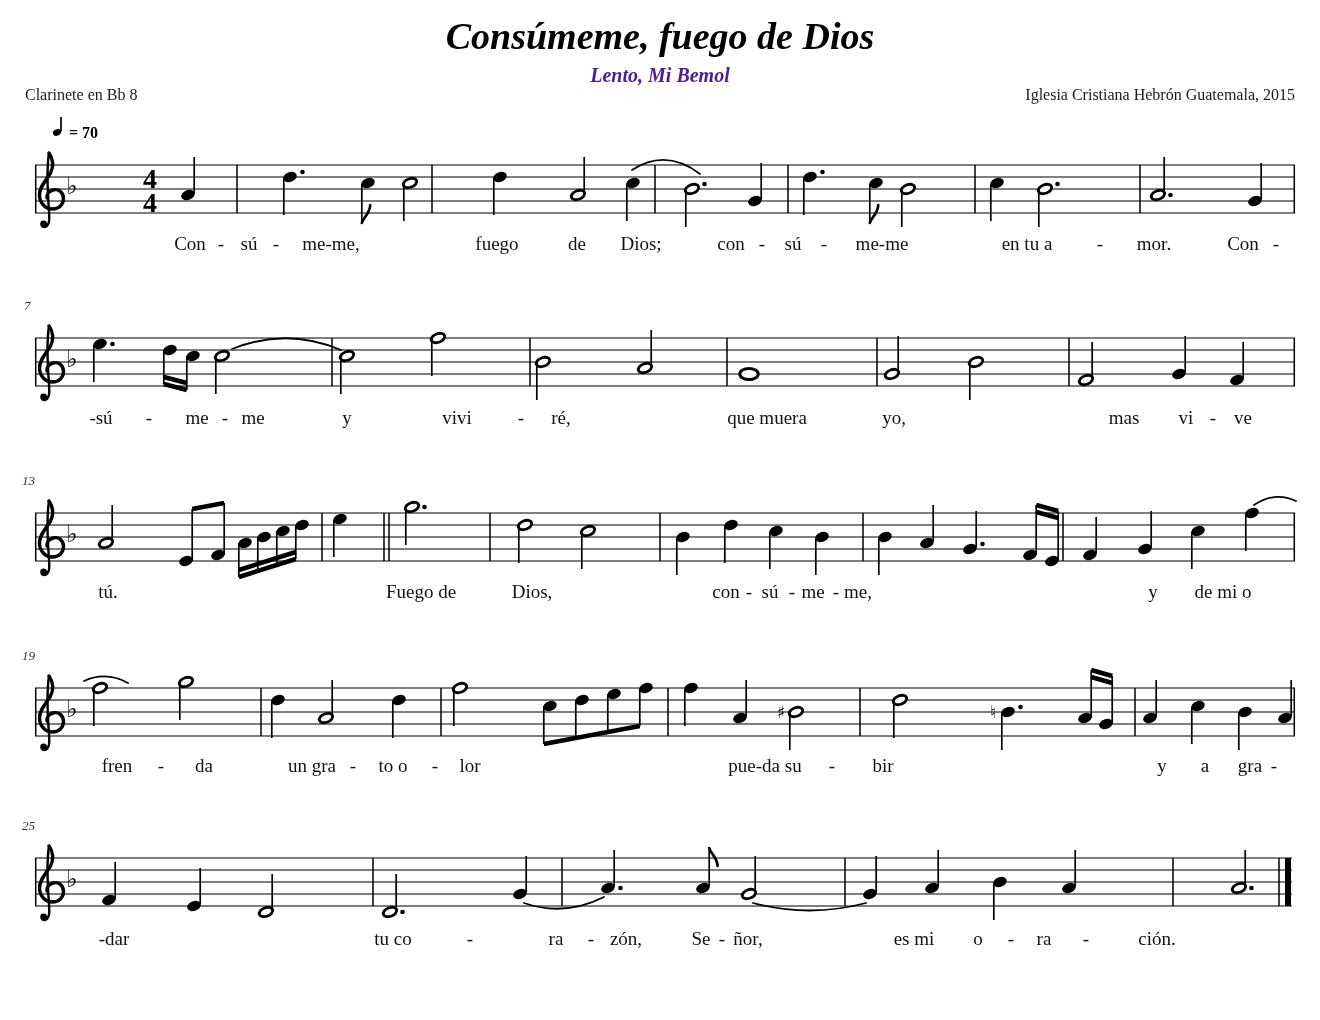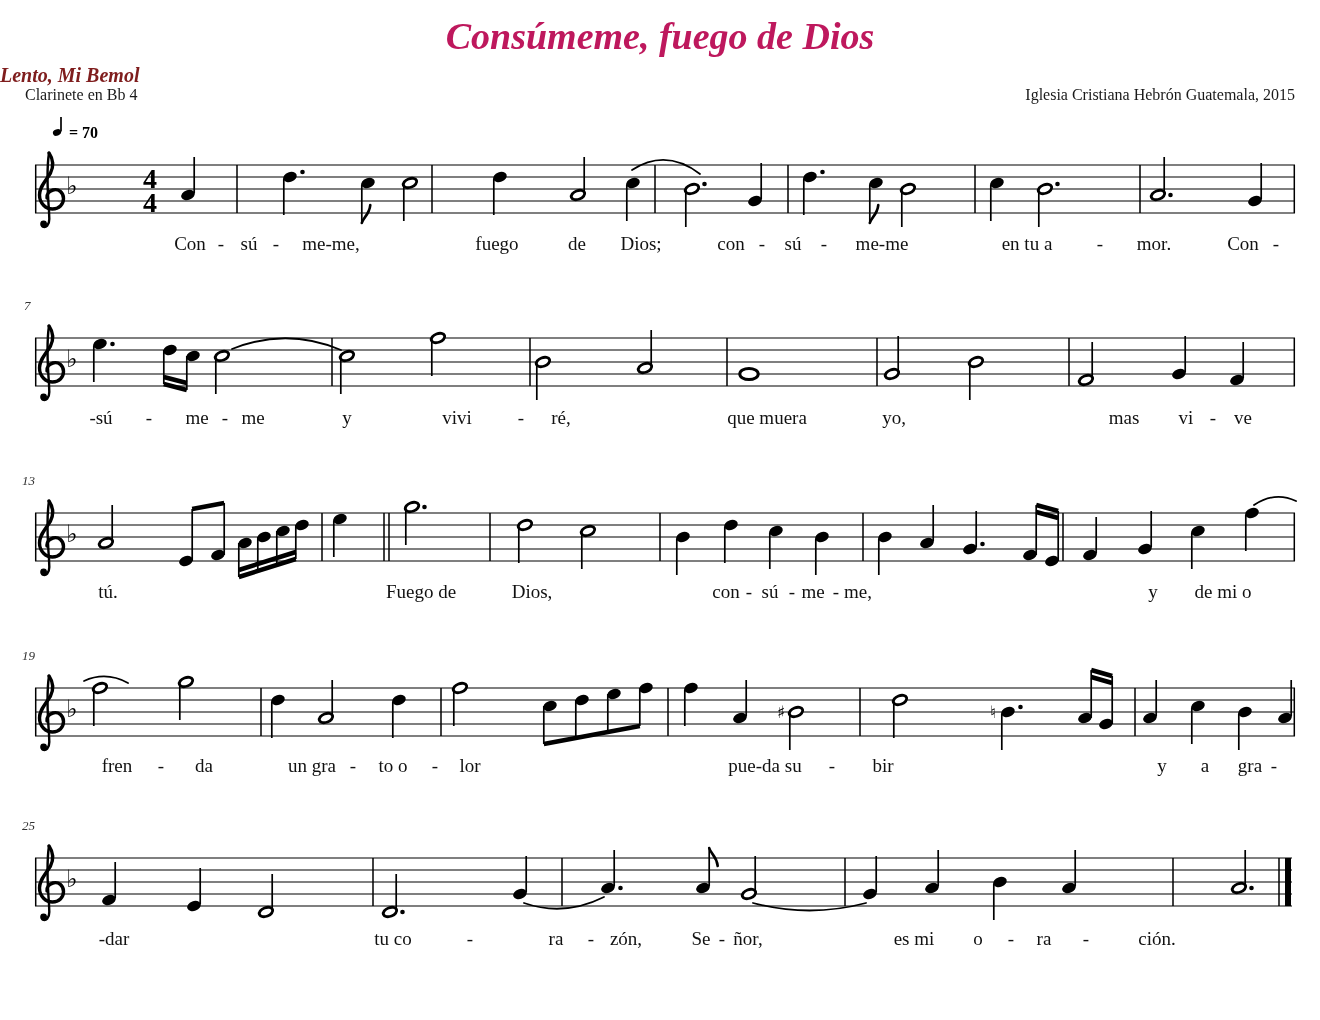--- a/index.html
+++ b/index.html
@@ -1,21 +1,21 @@
 <!DOCTYPE html>
 <html><head>
 <meta charset="utf-8">
 <style>
   html,body{margin:0;padding:0;background:#fff;}
   .page{position:relative;width:1320px;height:1020px;background:#fff;overflow:hidden;
         font-family:"Liberation Serif",serif;color:#1a1a1a;}
   .title{position:absolute;left:0;right:0;top:14px;text-align:center;
-         font:bold italic 38px "Liberation Serif",serif;color:#be185d;}
-  .subtitle{position:absolute;left:0;right:0;top:64px;
-         font:bold italic 20px "Liberation Serif",serif;color:#7f1d1d;}
+         font:bold italic 38px "Liberation Serif",serif;color:#000000;}
+  .subtitle{position:absolute;left:0;right:0;top:64px;text-align:center;
+         font:bold italic 20px "Liberation Serif",serif;color:#4c1d95;}
   .instrument{position:absolute;left:25px;top:86px;font:16px "Liberation Serif",serif;}
   .attribution{position:absolute;right:25px;top:86px;font:16px "Liberation Serif",serif;}
   svg{position:absolute;left:0;top:0;}
   .st{stroke:#000;stroke-width:1.1;}
   .bl{stroke:#000;stroke-width:1.5;}
   .stem{stroke:#000;stroke-width:1.7;}
   .beam{stroke:#000;stroke-width:4.6;}
   .tie{fill:none;stroke:#000;stroke-width:1.8;stroke-linecap:round;}
   .flag{fill:none;stroke:#000;stroke-width:2.6;stroke-linecap:round;}
   .clef{fill:none;stroke:#000;stroke-linecap:round;}
@@ -25,21 +25,21 @@
   .acc{font:24px "DejaVu Sans",sans-serif;text-anchor:middle;fill:#000;}
   .acc2{font:17px "DejaVu Sans",sans-serif;text-anchor:middle;fill:#000;}
   .tempo{font:bold 16px "Liberation Serif",serif;fill:#000;}
 </style>
 </head>
 <body>
 
 <div class="page">
   <div class="title">Consúmeme, fuego de Dios</div>
   <div class="subtitle">Lento, Mi Bemol</div>
-  <div class="instrument">Clarinete en Bb 4</div>
+  <div class="instrument">Clarinete en Bb 8</div>
   <div class="attribution">Iglesia Cristiana Hebrón Guatemala, 2015</div>
   <svg id="score" width="1320" height="1020" viewBox="0 0 1320 1020">
       <g>
   <ellipse cx="57" cy="132.5" rx="4.2" ry="3.1" fill="#000" transform="rotate(-20 57 132.5)"></ellipse>
   <line x1="61" y1="131.5" x2="61" y2="117" stroke="#000" stroke-width="1.7"></line>
   <text class="tempo" x="69" y="138">= 70</text>
 </g>
       <g>
         <line class="st" x1="35" y1="165" x2="1295" y2="165"></line>
         <line class="st" x1="35" y1="177" x2="1295" y2="177"></line>

